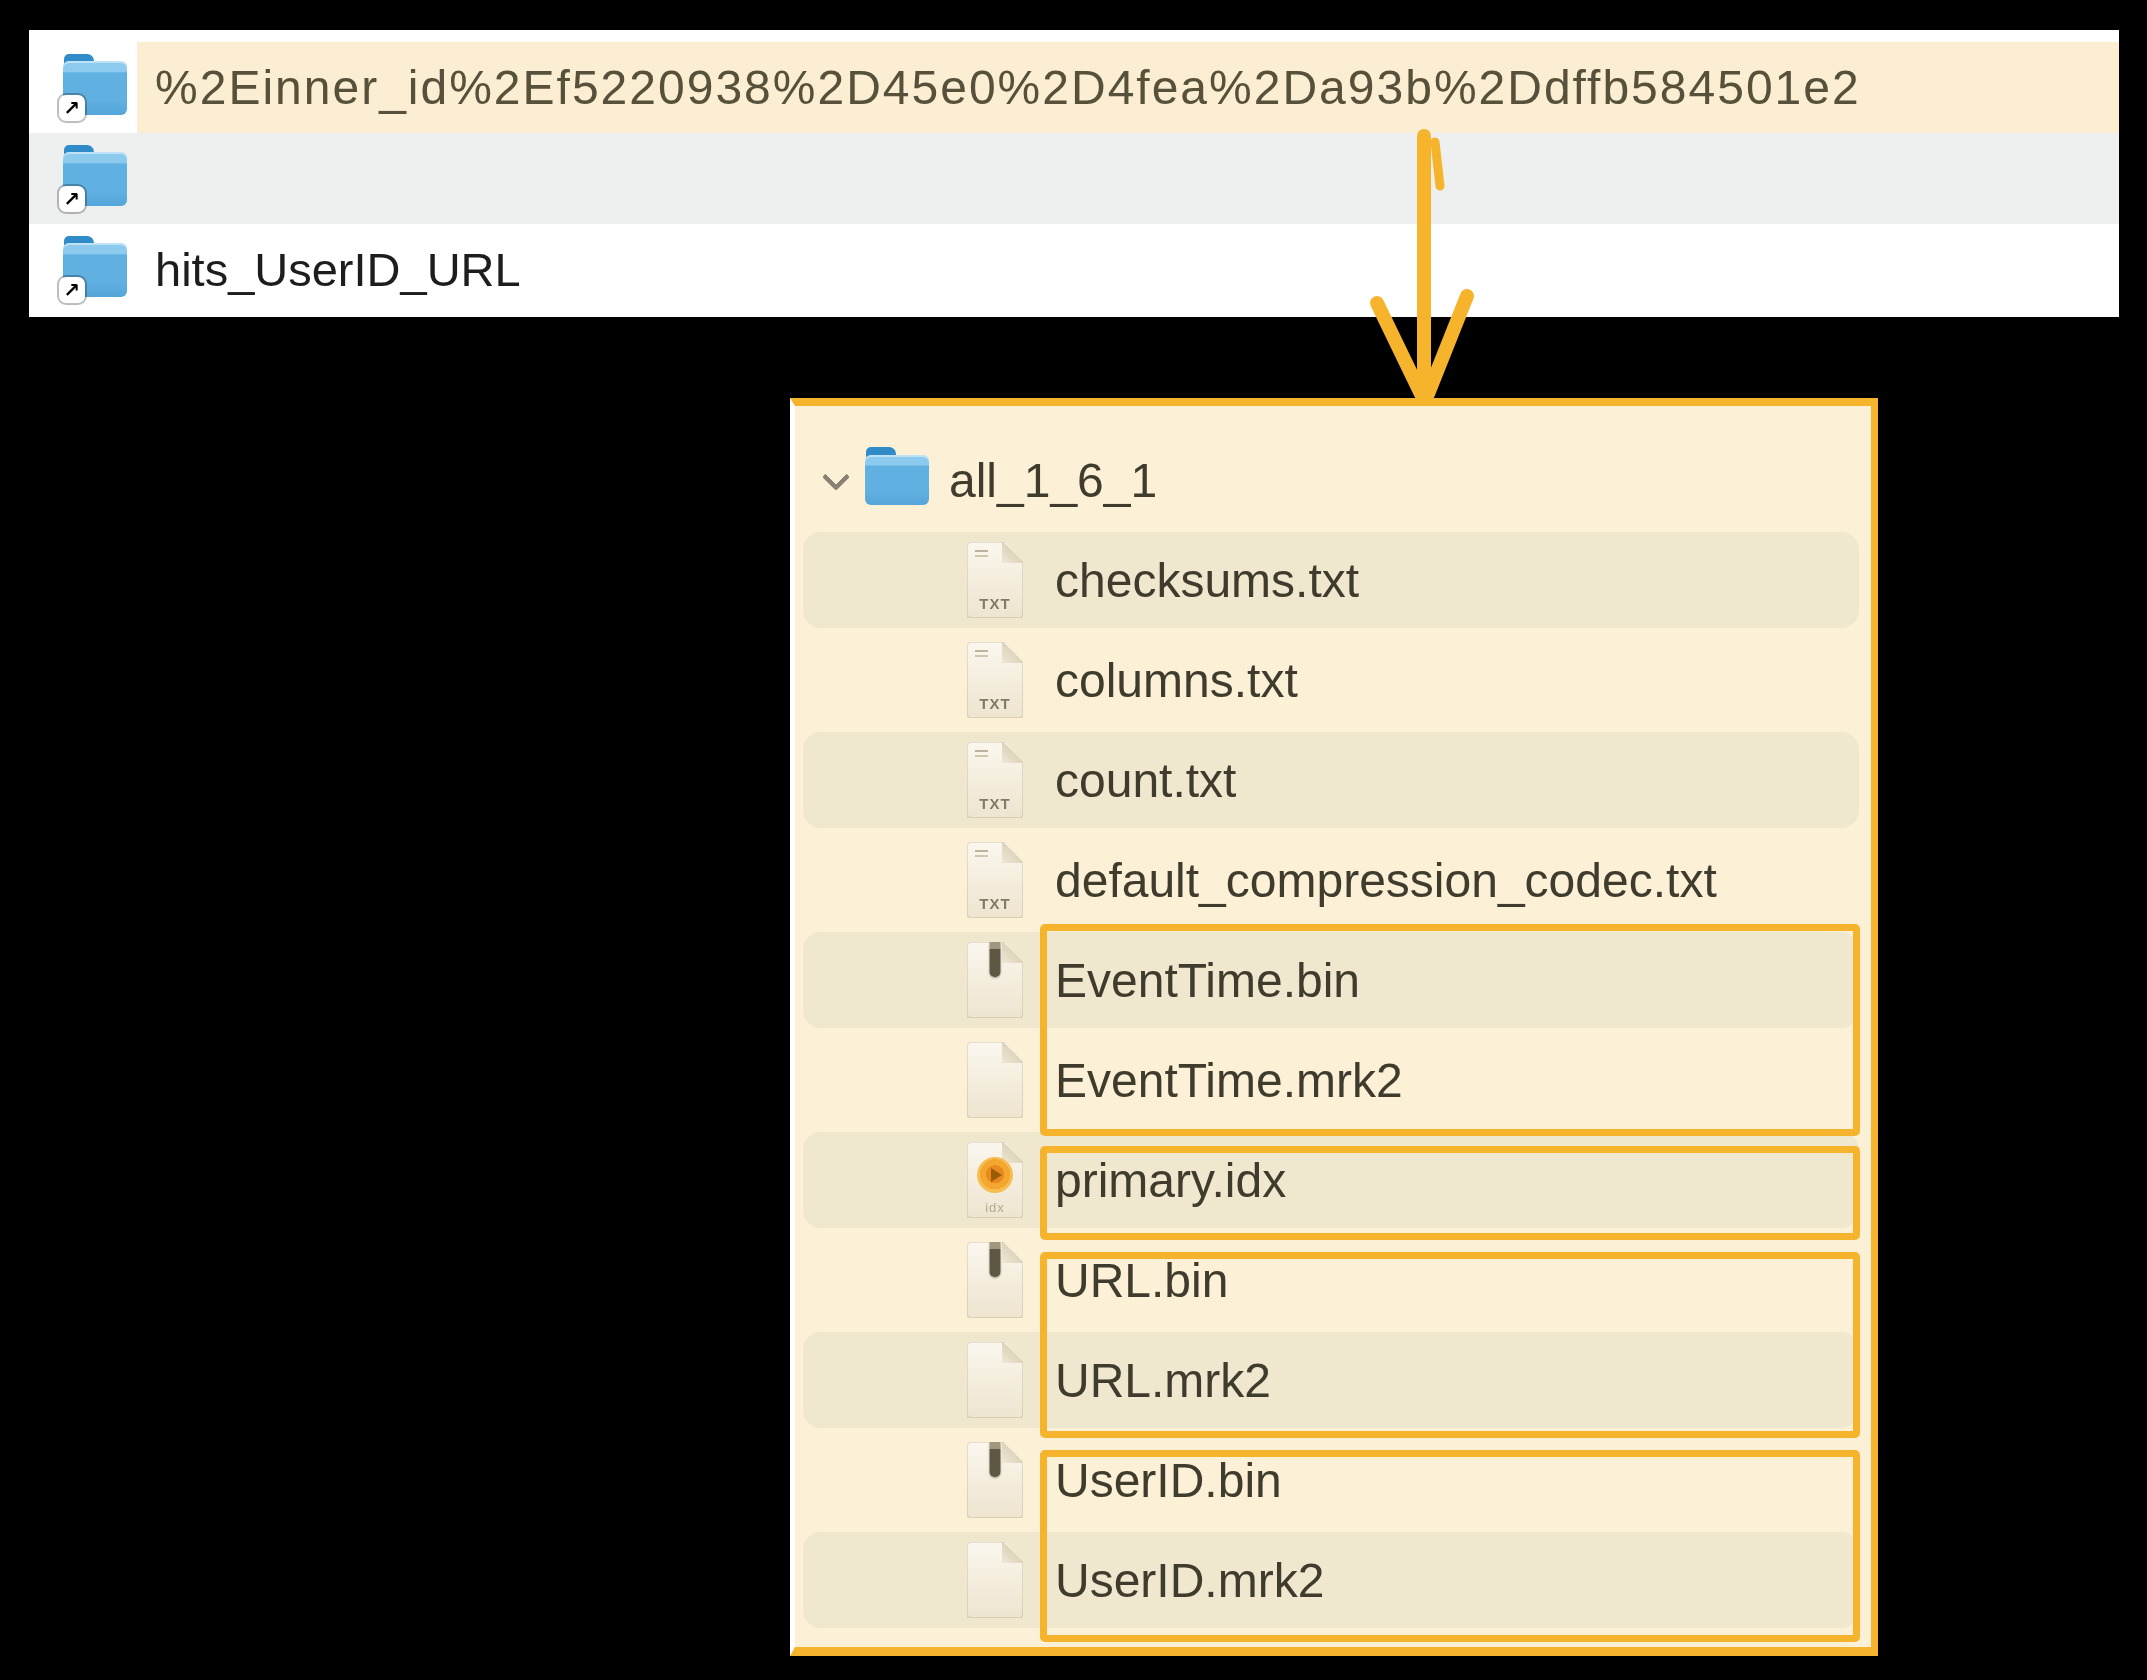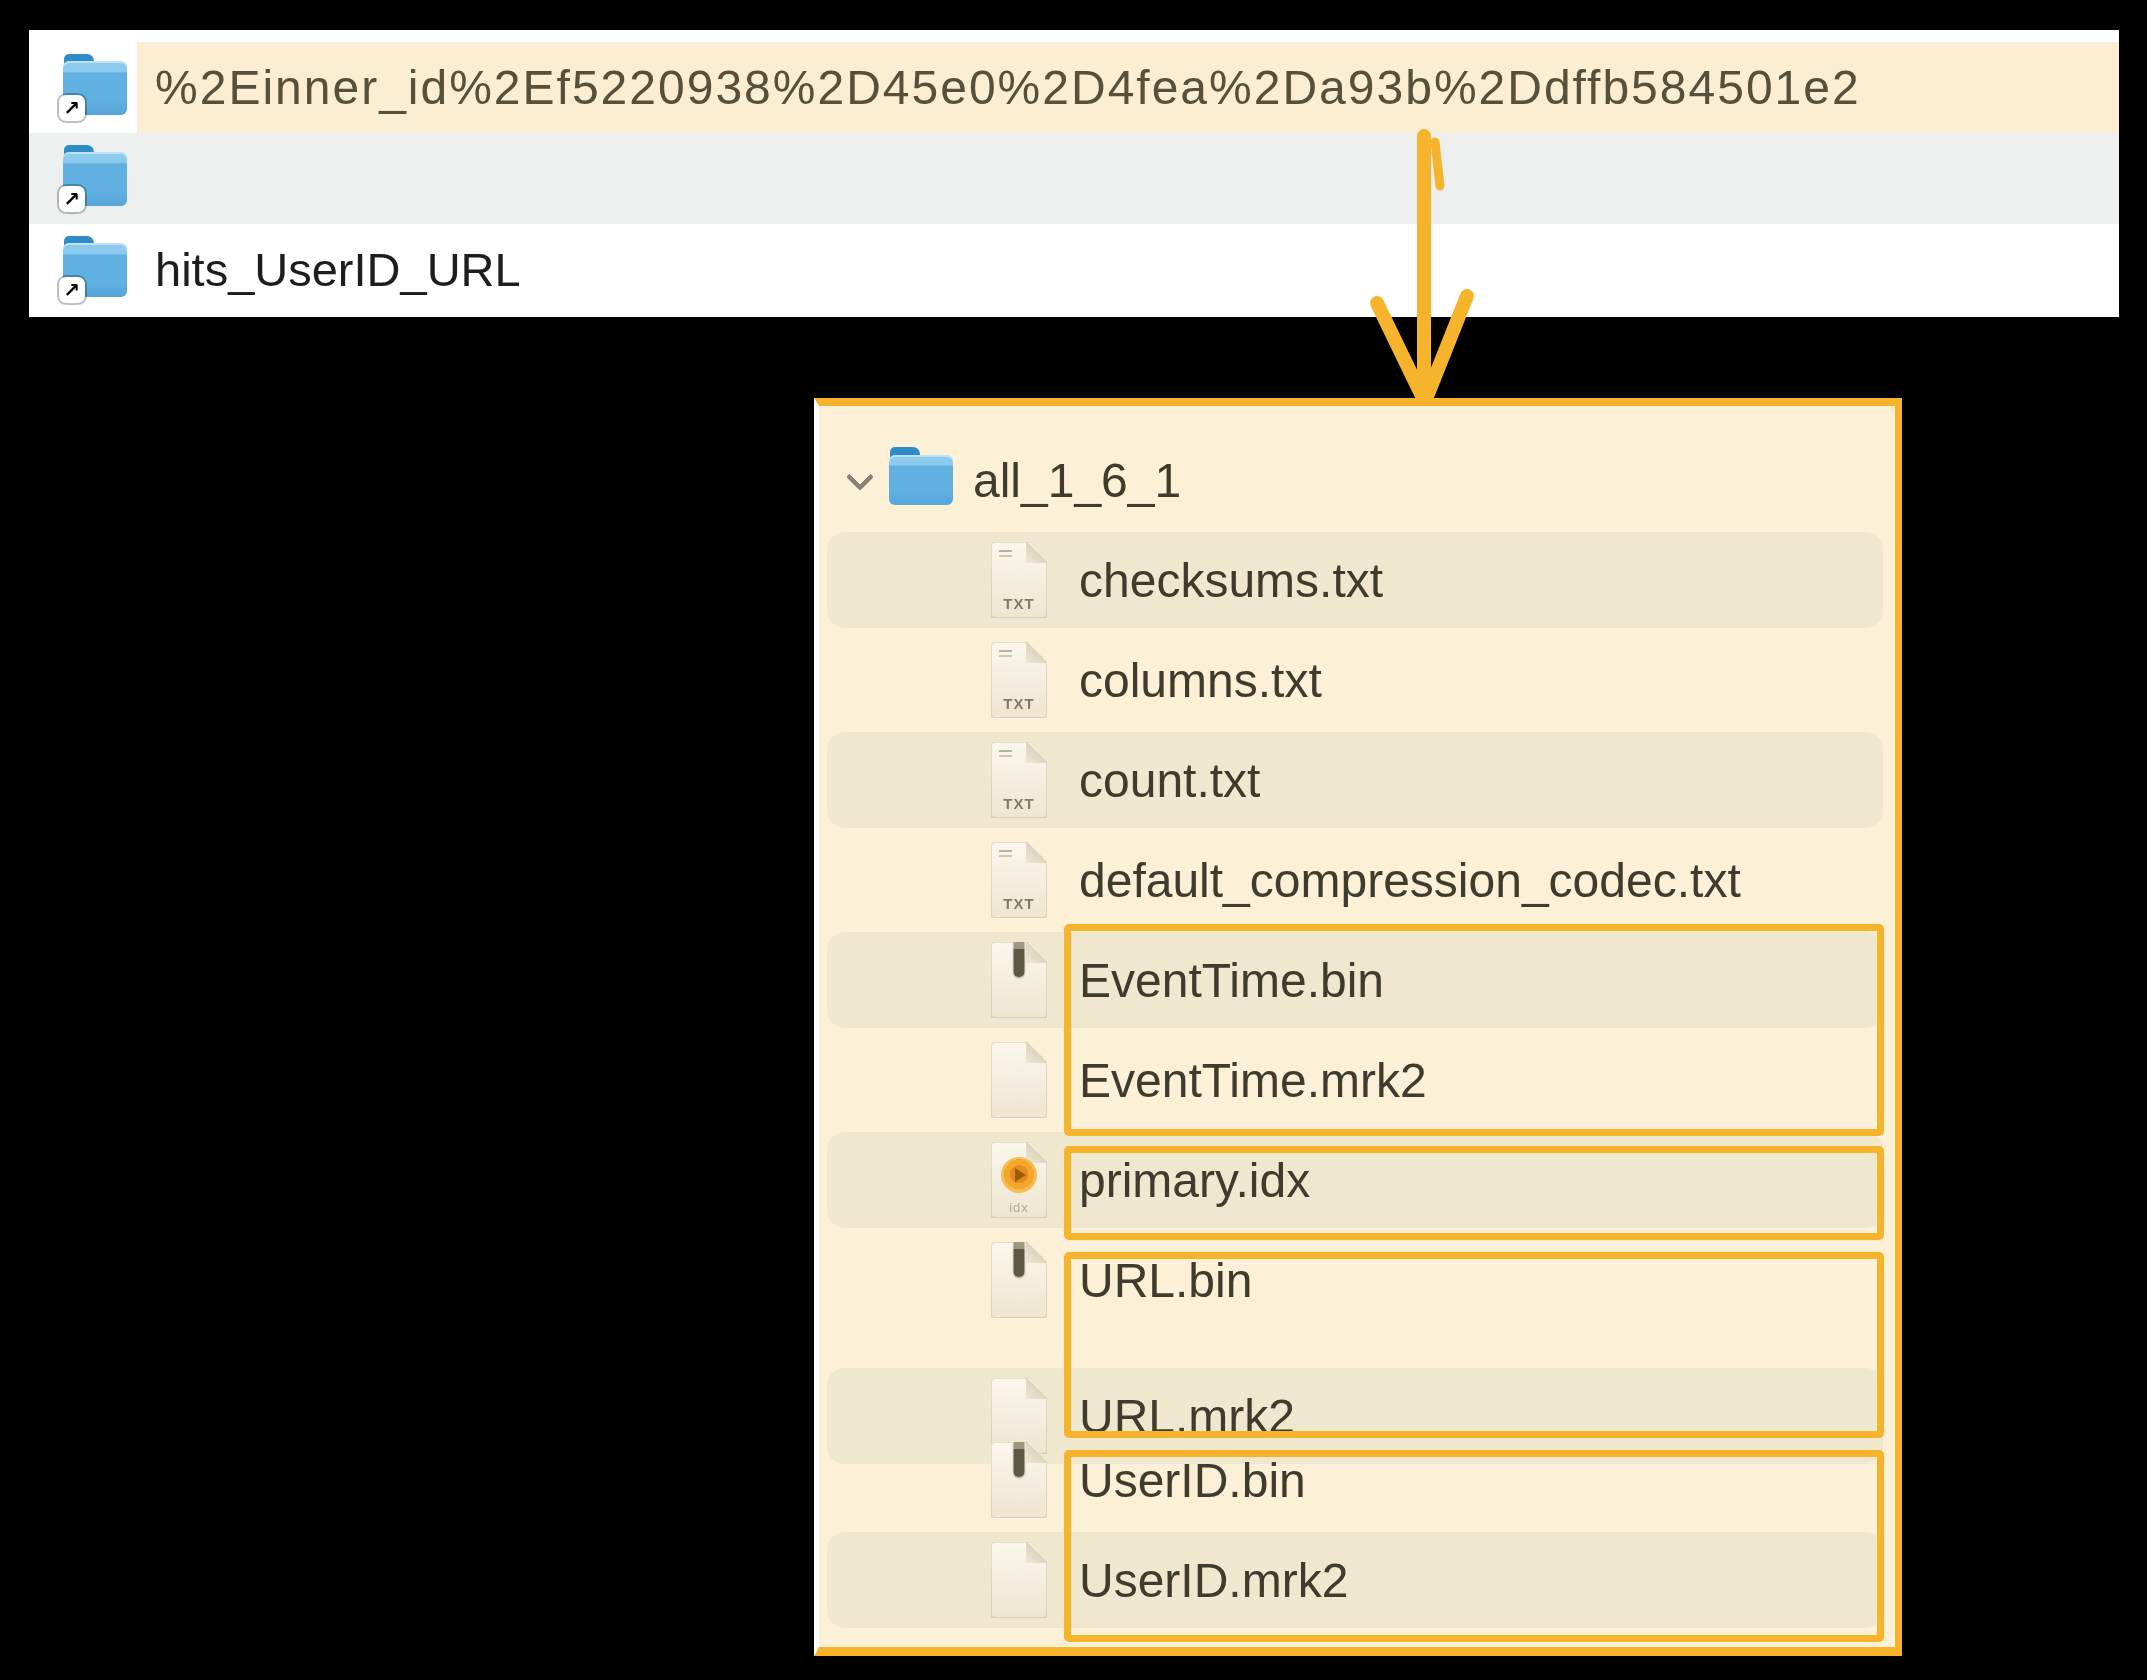--- a/index.html
+++ b/index.html
@@ -25,21 +25,21 @@
   .badge{position:absolute;left:-4px;bottom:-6px;width:26px;height:26px;background:#fff;
          border-radius:7px;box-shadow:0 0 0 2px rgba(0,0,0,.25);display:flex;align-items:center;
          justify-content:center;font-size:20px;font-weight:900;color:#000;z-index:2;}
 
   
   .arrow-svg{position:absolute;left:0;top:0;width:2147px;height:1680px;z-index:20;pointer-events:none;}
 
   
   .tree-panel{position:absolute;left:790px;top:398px;width:1088px;height:1258px;box-sizing:border-box;
               background:#fcf0d6;border-top:8px solid #f5b42c;border-bottom:9px solid #f5b42c;
-              border-right:7px solid #f5b42c;border-left:5px solid #ffffff;margin-left:24px;}
+              border-right:7px solid #f5b42c;border-left:5px solid #ffffff;}
   .tree-inner{position:relative;width:100%;height:100%;}
   .row{position:absolute;left:0;right:0;height:100px;display:flex;align-items:center;}
   .row .stripe-bg{position:absolute;left:8px;right:12px;top:2px;bottom:2px;border-radius:18px;
                   background:#f0e7cf;}
   .root-row{padding-left:28px;}
   .frow{padding-left:172px;}
   .flabel{position:relative;z-index:2;font-size:48px;color:#3f3b2d;white-space:nowrap;margin-left:32px;}
   .root-row .flabel{margin-left:20px;}
 
   
@@ -198,21 +198,21 @@
       <div class="row frow" style="top:724px">
         <span class="stripe-bg"></span>
         <span class="doc idx">
           <i class="fold"></i>
             <i class="disc"></i>
             <i class="tag">idx</i>
           </span>
         <span class="flabel">primary.idx</span>
       </div>
 
-      <div class="row frow" style="top:960px">
+      <div class="row frow" style="top:924px">
         <span class="stripe-bg"></span>
         <span class="doc">
           <i class="fold"></i>
           </span>
         <span class="flabel">URL.mrk2</span>
       </div>
 
       <div class="row frow" style="top:1024px">
         <span class="doc bin">
           <i class="fold"></i>

